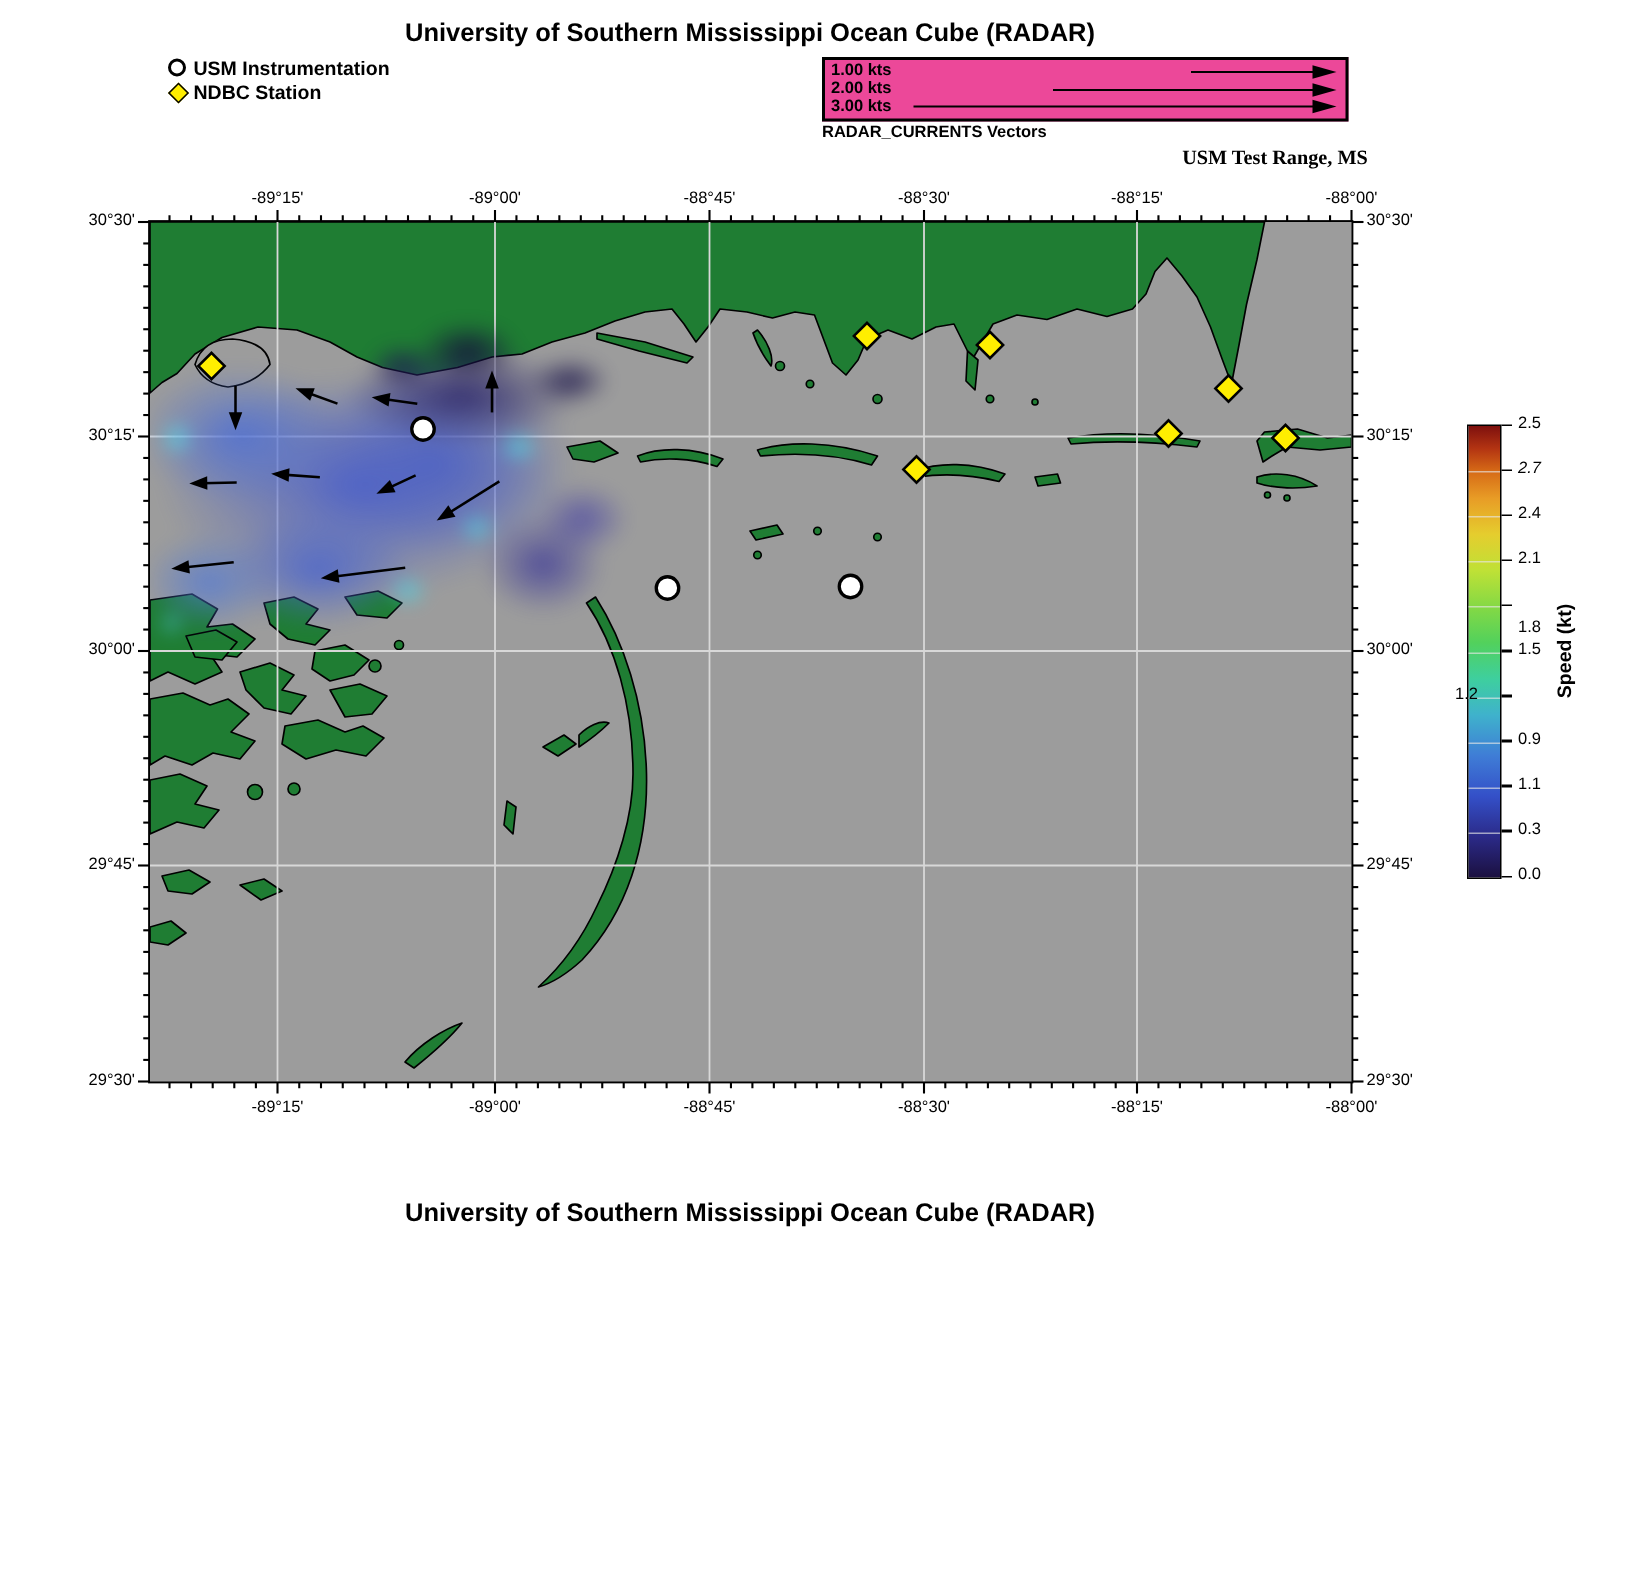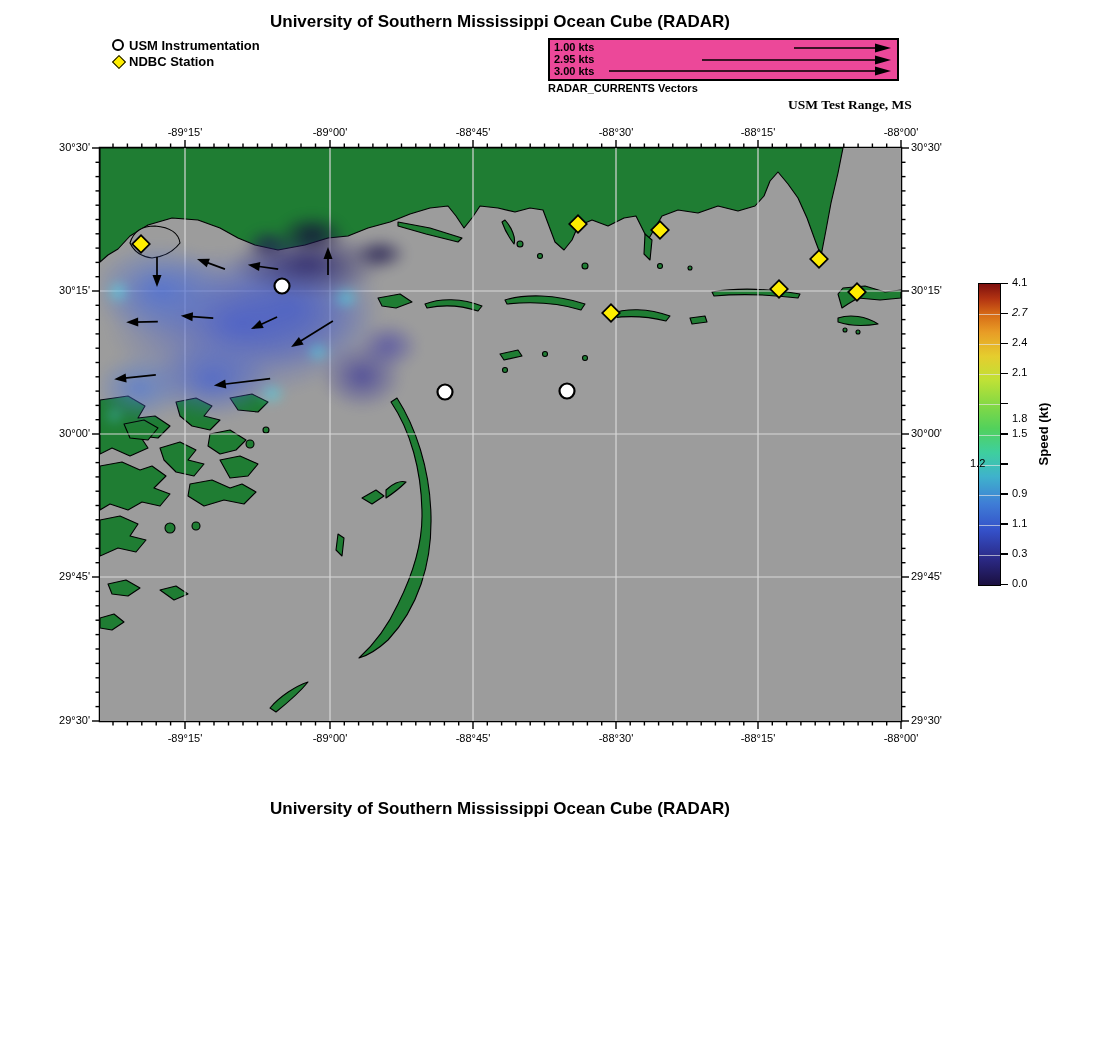--- a/index.html
+++ b/index.html
@@ -270,21 +270,21 @@
     <span class="marker-circle"></span>
     <span class="legend-label">USM Instrumentation</span>
   </div>
   <div class="legend-row" style="top:54px;">
     <span class="marker-diamond"></span>
     <span class="legend-label">NDBC Station</span>
   </div>
 
   <div id="vector-box" class="abs">
     <div class="vb-row" style="top:1px;">1.00 kts</div>
-    <div class="vb-row" style="top:13px;">2.95 kts</div>
+    <div class="vb-row" style="top:13px;">2.00 kts</div>
     <div class="vb-row" style="top:25px;">3.00 kts</div>
     <svg id="vb-arrows" width="347" height="39" style="position:absolute;left:0;top:0;">
         <line x1="244" y1="8" x2="330" y2="8" stroke="#000" stroke-width="1.4"></line>
         <polygon points="341,8 325,3.5 325,12.5" fill="#000"></polygon>
         <line x1="152" y1="20" x2="330" y2="20" stroke="#000" stroke-width="1.4"></line>
         <polygon points="341,20 325,15.5 325,24.5" fill="#000"></polygon>
         <line x1="59" y1="31" x2="330" y2="31" stroke="#000" stroke-width="1.4"></line>
         <polygon points="341,31 325,26.5 325,35.5" fill="#000"></polygon>
       </svg>
   </div>
@@ -432,21 +432,21 @@
       <div class="cb-sep" style="top: 90.3px;"></div>
       <div class="cb-sep" style="top: 120.4px;"></div>
       <div class="cb-sep" style="top: 150.5px;"></div>
       <div class="cb-sep" style="top: 180.6px;"></div>
       <div class="cb-sep" style="top: 210.7px;"></div>
       <div class="cb-sep" style="top: 240.8px;"></div>
       <div class="cb-sep" style="top: 270.9px;"></div>
     </div>
   <div id="cb-extras">
       <div class="cb-tick abs" style="left: 1001px; top: 282.5px;"></div>
-      <div class="cb-label abs" style="left: 1012px; top: 276px;">4.1</div>
+      <div class="cb-label abs" style="left: 1012px; top: 276px;">2.5</div>
       <div class="cb-tick abs" style="left: 1001px; top: 312.6px;"></div>
       <div class="cb-label abs" style="left: 1012px; top: 306.1px; font-style: italic;">2.7</div>
       <div class="cb-tick abs" style="left: 1001px; top: 342.7px;"></div>
       <div class="cb-label abs" style="left: 1012px; top: 336.2px;">2.4</div>
       <div class="cb-tick abs" style="left: 1001px; top: 372.8px;"></div>
       <div class="cb-label abs" style="left: 1012px; top: 366.3px;">2.1</div>
       <div class="cb-tick abs" style="left: 1001px; top: 402.9px;"></div>
       <div class="cb-label abs" style="left: 1012px; top: 412px;">1.8</div>
       <div class="cb-tick abs" style="left: 1001px; top: 433px;"></div>
       <div class="cb-label abs" style="left: 1012px; top: 426.5px;">1.5</div>

